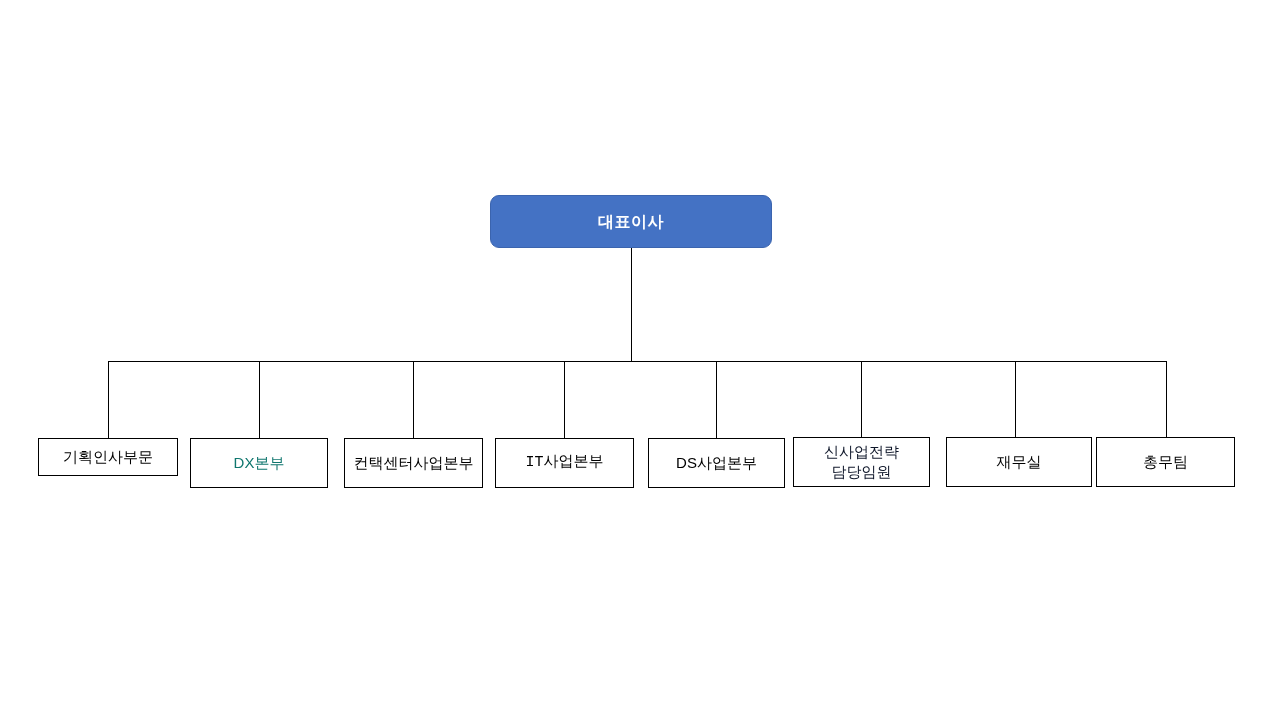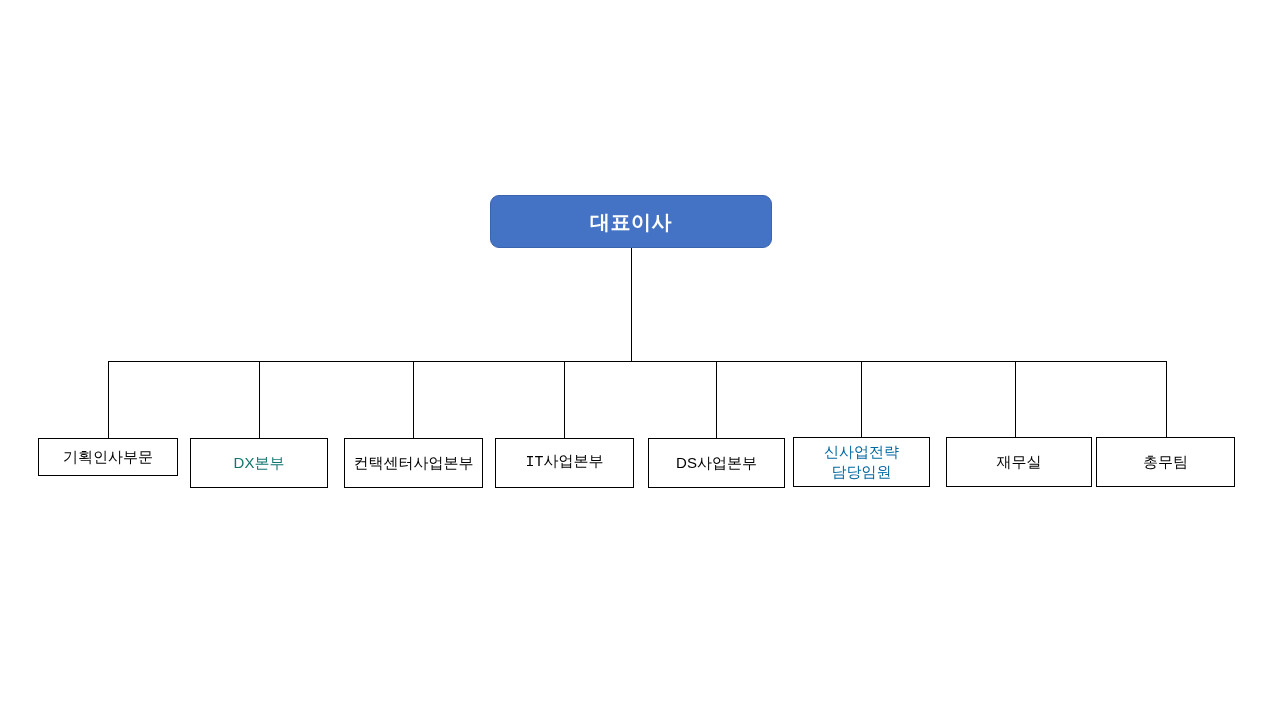--- a/index.html
+++ b/index.html
@@ -30,21 +30,21 @@
     background: #4472C4;
     border: 1px solid #3B64AE;
     border-radius: 9px;
     display: flex;
     align-items: center;
     justify-content: center;
     box-sizing: border-box;
   }
   .root-label {
     color: #ffffff;
-    font-size: 20px;
+    font-size: 16px;
     font-weight: bold;
     letter-spacing: 0.5px;
     line-height: 1.1;
     white-space: nowrap;
   }
 
   
   .v-line {
     position: absolute;
     width: 0;
@@ -108,21 +108,21 @@
       <div class="leaf-node" style="left: 344px; top: 438px; width: 139px; height: 50px; background: rgb(255, 255, 255); border-color: rgb(0, 0, 0);">
         <span class="leaf-label" style="color: rgb(0, 0, 0);">컨택센터사업본부</span>
       </div>
       <div class="leaf-node" style="left: 495px; top: 438px; width: 139px; height: 50px; background: rgb(255, 255, 255); border-color: rgb(0, 0, 0);">
         <span class="leaf-label" style="color: rgb(0, 0, 0); font-family: Liberation Mono, monospace;">IT사업본부</span>
       </div>
       <div class="leaf-node" style="left: 648px; top: 438px; width: 137px; height: 50px; background: rgb(255, 255, 255); border-color: rgb(0, 0, 0); align-items: center;">
         <span class="leaf-label" style="color: rgb(0, 0, 0);">DS사업본부</span>
       </div>
       <div class="leaf-node" style="left: 793px; top: 437px; width: 137px; height: 50px; background: rgb(255, 255, 255); border-color: rgb(0, 0, 0);">
-        <span class="leaf-label" style="color: #0369a1;">신사업전략
+        <span class="leaf-label" style="color: #0f172a;">신사업전략
 담당임원</span>
       </div>
       <div class="leaf-node" style="left: 946px; top: 437px; width: 146px; height: 50px; background: rgb(255, 255, 255); border-color: rgb(0, 0, 0);">
         <span class="leaf-label" style="color: rgb(0, 0, 0);">재무실</span>
       </div>
       <div class="leaf-node" style="left: 1096px; top: 437px; width: 139px; height: 50px; background: rgb(255, 255, 255); border-color: rgb(0, 0, 0);">
         <span class="leaf-label" style="color: rgb(0, 0, 0);">총무팀</span>
       </div>
     </div>
 

